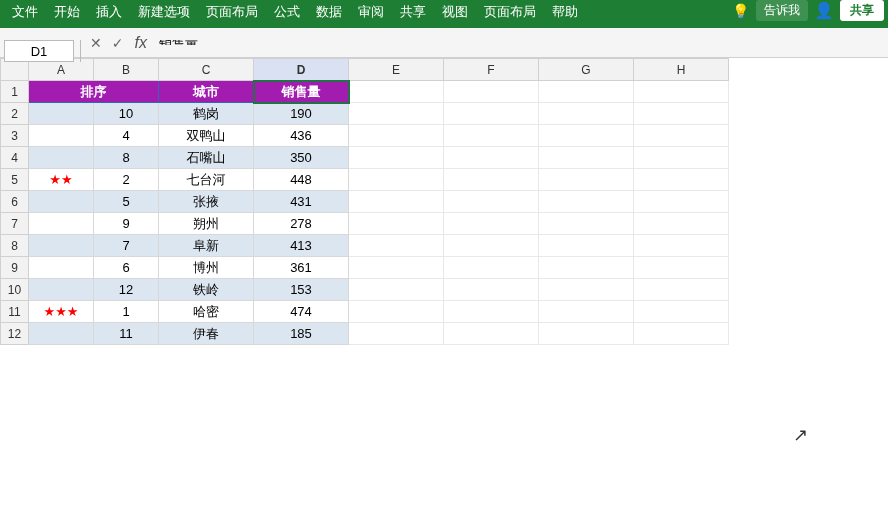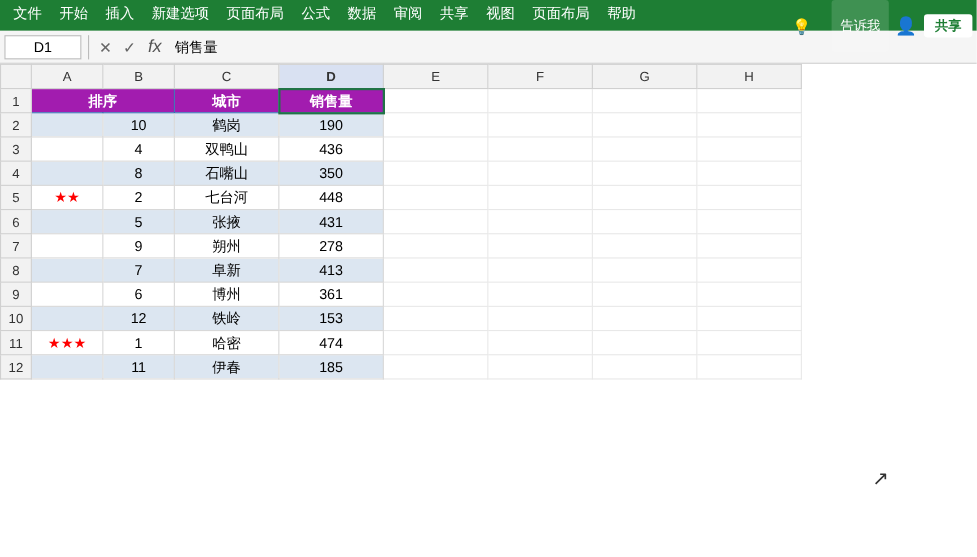--- a/index.html
+++ b/index.html
@@ -25,45 +25,43 @@
     .menu-right {
       display: flex;
       align-items: center;
       gap: 2px;
     }
     .tell-me {
       display: flex;
       align-items: center;
       background: rgba(255,255,255,0.15);
       border-radius: 3px;
-      padding: 15px 8px;
+      padding: 2px 8px;
       font-size: 12px;
       cursor: pointer;
       gap: 4px;
-      margin-left: 12px;
     }
     .share-btn {
       background: #fff;
       color: #1e7e34;
       border: none;
       border-radius: 3px;
       padding: 2px 10px;
       font-size: 12px;
       cursor: pointer;
       font-weight: bold;
     }
 
     
     .formula-bar {
       display: flex;
-      align-items: center;
       height: 30px;
       border-bottom: 1px solid #d0d0d0;
       background: #f5f5f5;
-      padding: 0 4px;
+      padding: 12px 4px;
       gap: 4px;
     }
     .cell-ref {
       width: 70px;
       height: 22px;
       border: 1px solid #bbb;
       background: #fff;
       text-align: center;
       font-size: 13px;
       display: flex;

